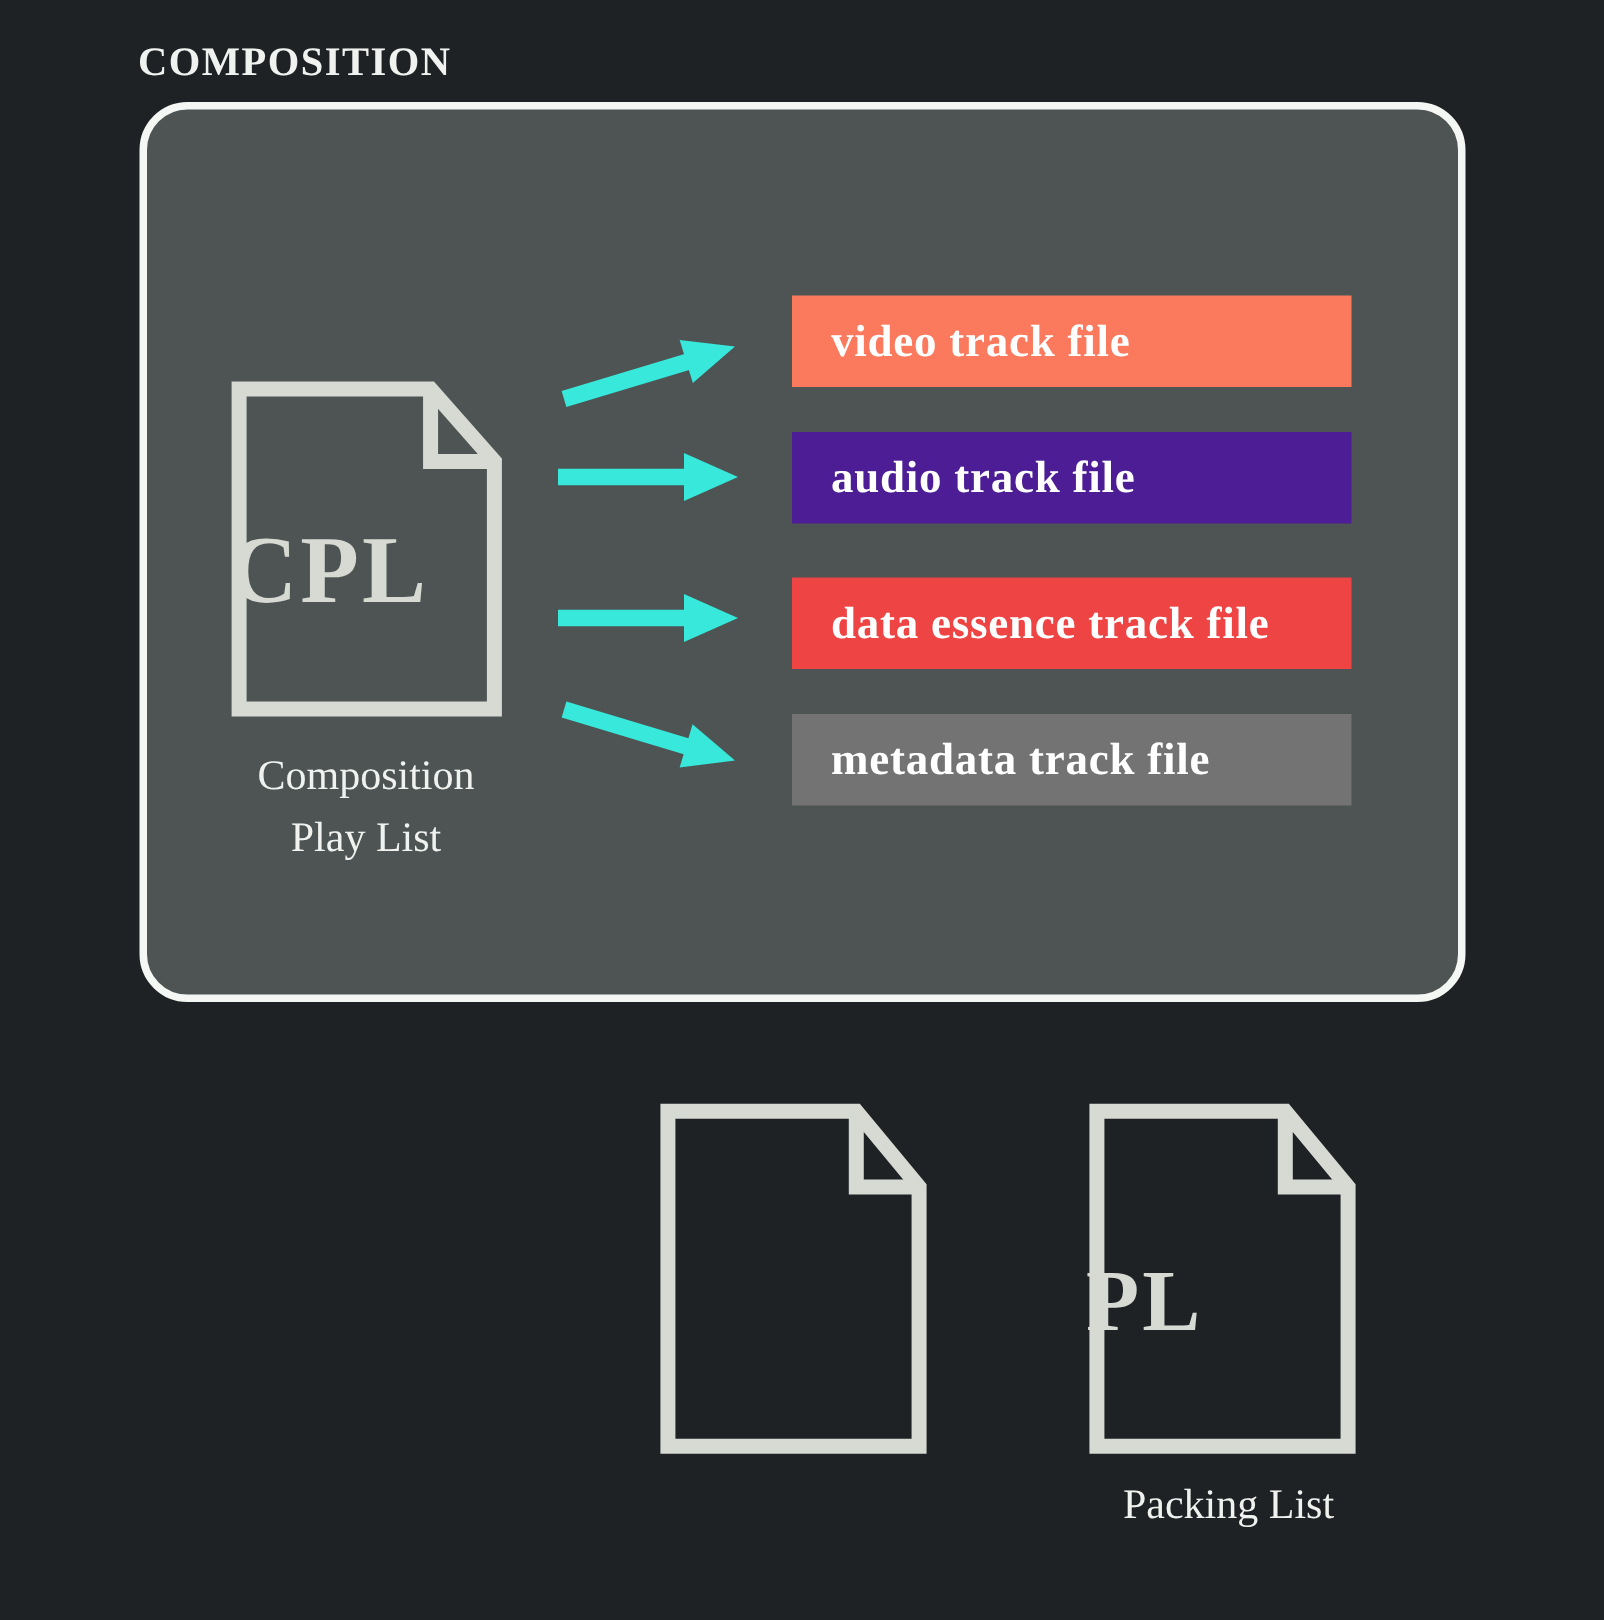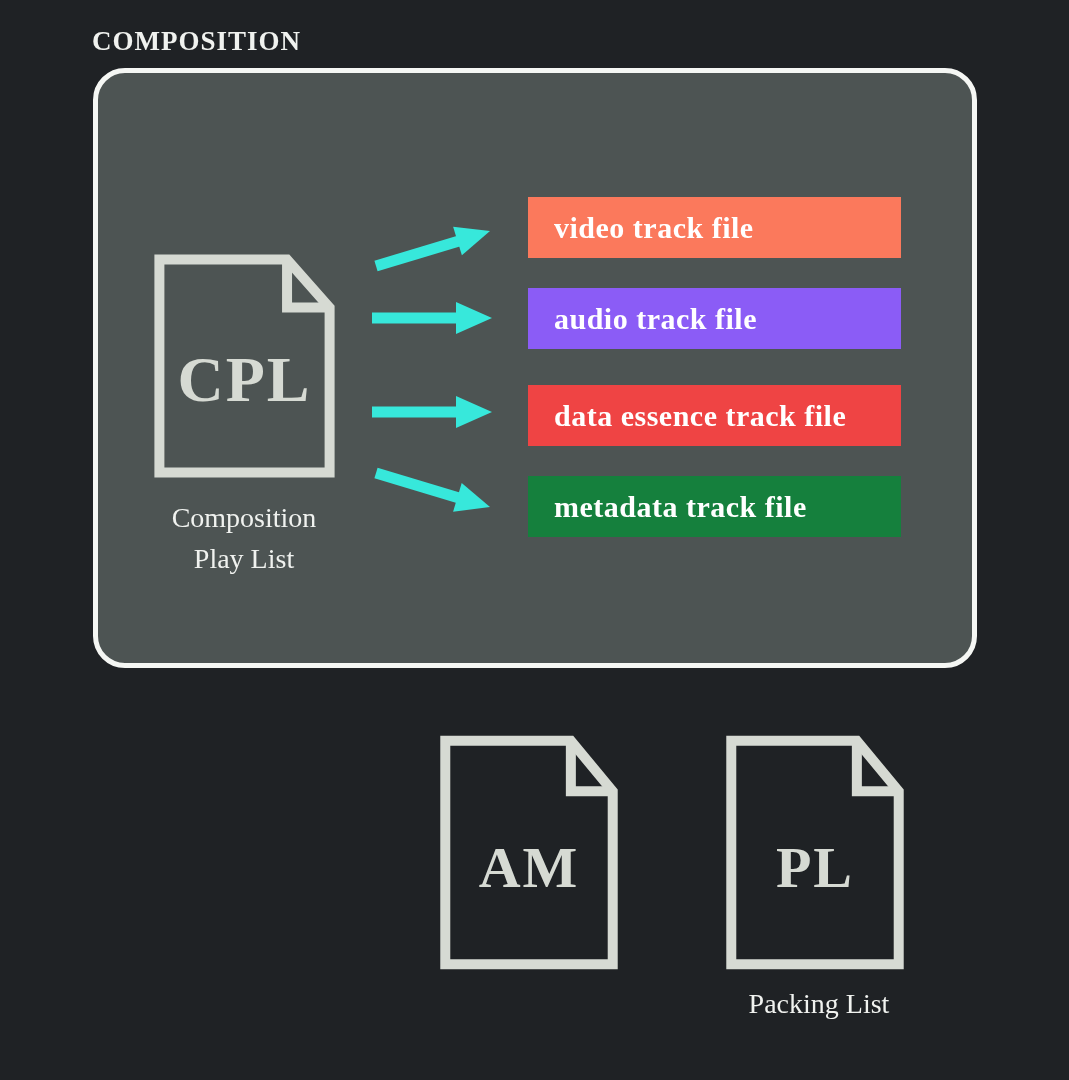--- a/index.html
+++ b/index.html
@@ -52,21 +52,20 @@
     stroke-width: 10px;
     vector-effect: non-scaling-stroke;
     stroke-linejoin: miter;
   }
   .doc-abbr {
     position: absolute;
     left: 0;
     right: 0;
     top: calc(50% + 14px);
     transform: translateY(-50%);
-    text-align: center;
     font-weight: bold;
     letter-spacing: 2px;
     color: var(--doc-stroke, #d6dad3);
   }
   .doc-cpl { left: 54px; top: 179px; width: 185px; height: 228px; }
   .doc-cpl .doc-abbr { font-size: 64px; }
   .doc-bottom { width: 182px; height: 239px; top: 733px; }
   .doc-bottom .doc-abbr { font-size: 58px; }
   .doc-opl { left: 148px; }
   .doc-am  { left: 438px; }
@@ -155,39 +154,38 @@
       </g>
       <g>
         <line x1="278" y1="400" x2="361" y2="425"></line>
         <polygon points="392,434 355.1,438.7 363.7,409.9"></polygon>
       </g>
     </svg>
 
     <div class="bar bar-0" style="background: rgb(251, 121, 92);">
       <span>video track file</span>
     </div>
-    <div class="bar bar-1" style="background: #8b5cf6;">
+    <div class="bar bar-1" style="background: #4c1d95;">
       <span>audio track file</span>
     </div>
     <div class="bar bar-2" style="background: #ef4444;">
       <span>data essence track file</span>
     </div>
-    <div class="bar bar-3" style="background: #15803d;">
+    <div class="bar bar-3" style="background: #737373;">
       <span>metadata track file</span>
     </div>
 
   </div>
 
 
   <div class="doc doc-bottom doc-am">
     <svg viewBox="0 0 100 123" preserveAspectRatio="none">
       <path d="M4,4 H73 L96,30 V119 H4 Z"></path>
       <path d="M73,4 V30 H96"></path>
     </svg>
-    <div class="doc-abbr">AM</div>
   </div>
 
   <div class="doc doc-bottom doc-pl">
     <svg viewBox="0 0 100 123" preserveAspectRatio="none">
       <path d="M4,4 H73 L96,30 V119 H4 Z"></path>
       <path d="M73,4 V30 H96"></path>
     </svg>
     <div class="doc-abbr">PL</div>
   </div>
   <div class="doc-label label-pl">

